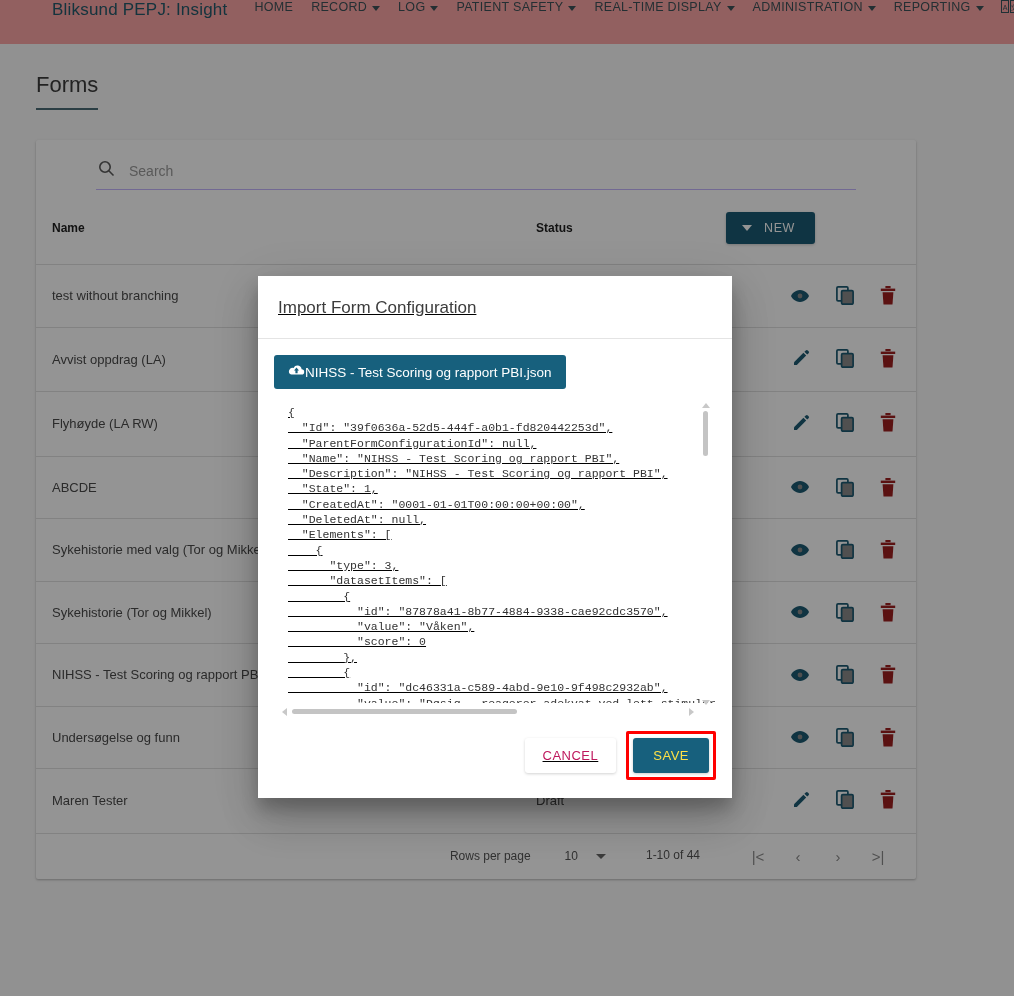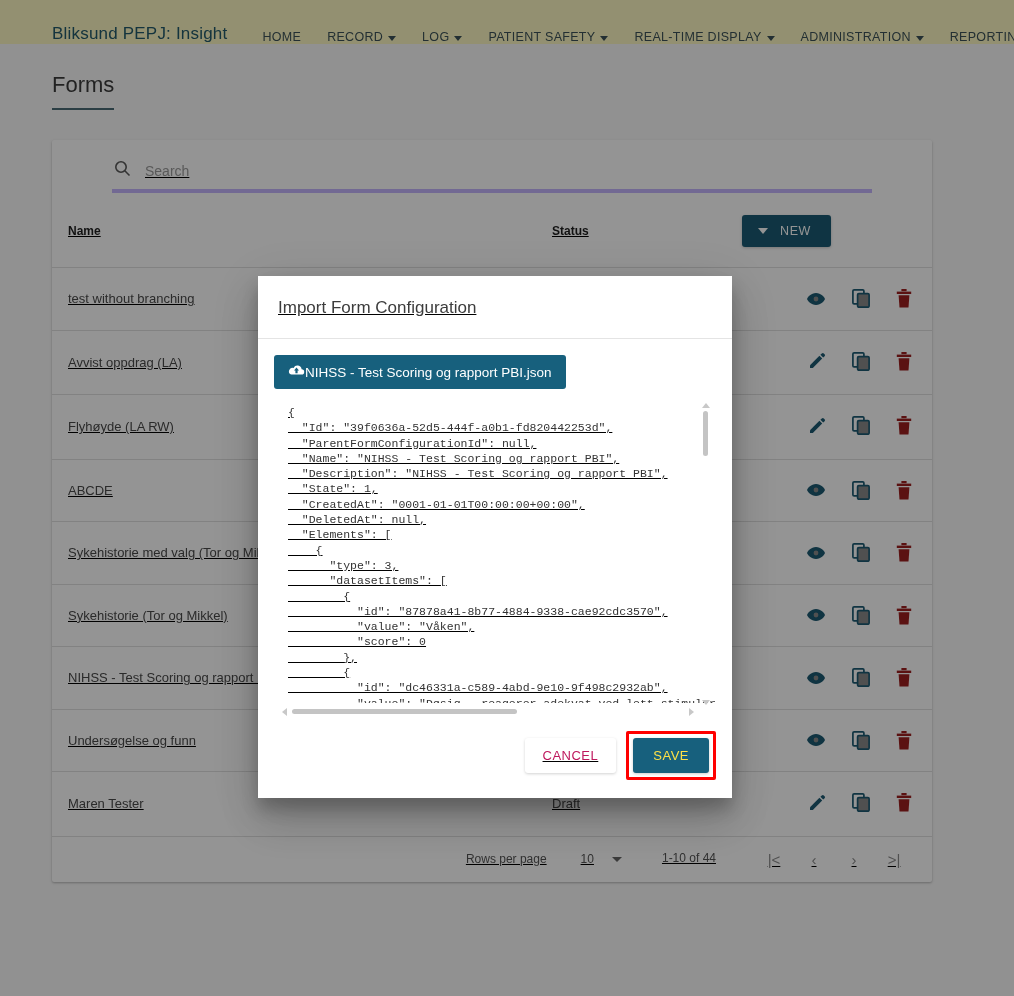--- a/index.html
+++ b/index.html
@@ -8,56 +8,56 @@
     font-family: "Liberation Sans", sans-serif;
     background: #fafafa;
     overflow: hidden;
   }
 
   
   #page-root { position: absolute; inset: 0; background: #fafafa; }
 
   
   .navbar {
-    height: 44px; background: #fef9c3;
-    display: flex; align-items: flex-end; padding: 0 24px; gap: 8px;
+    height: 44px; background: #fca5a5;
+    display: flex; align-items: flex-start; padding: 0 24px;
   }
   .brand {
     color: #245a6b; font-size: 17px; letter-spacing: .2px;
     margin-left: 28px; margin-right: 18px; white-space: nowrap;
   }
   .nav-item {
     color: #3d5258; font-size: 12.5px; letter-spacing: .3px;
     padding: 0 9px; white-space: nowrap;
     display: flex; align-items: center; gap: 5px; cursor: pointer;
   }
   .caret {
     width: 0; height: 0; border-left: 4px solid transparent;
     border-right: 4px solid transparent; border-top: 5px solid #3d5258;
     display: inline-block; position: relative; top: 1px;
   }
   .nav-icon { color: #35545c; margin-left: 8px; display: flex; align-items: center; cursor: pointer; }
 
   
-  .content { padding: 0 52px; text-decoration: underline; }
+  .content { padding: 0 36px; }
   .page-title {
     font-size: 22px; color: #3c3c3c; font-weight: 400;
     padding: 28px 0 10px 0; display: inline-block;
     border-bottom: 2px solid #4a6b76; margin-bottom: 30px;
   }
   .card {
     background: #ffffff; border-radius: 2px;
     box-shadow: 0 1px 3px rgba(0,0,0,.16), 0 1px 2px rgba(0,0,0,.12);
     width: 880px;
   }
 
   .search-row { padding: 16px 60px 0 60px; }
   .search-box {
     display: flex; align-items: center; gap: 14px;
-    border-bottom: 4px solid #c4b5fd; padding: 4px 2px 8px 2px;
+    border-bottom: 1px solid #c4b5fd; padding: 4px 2px 8px 2px;
   }
   .search-box input {
     border: none; outline: none; font-size: 14px; color: #444;
     font-family: "Liberation Sans", sans-serif; flex: 1; background: transparent;
   }
   .search-box input::placeholder { color: #9a9a9a; }
 
   table.forms { width: 100%; border-collapse: collapse; }
   table.forms th {
     text-align: left; font-size: 12px; font-weight: bold; color: #1f1f1f;

